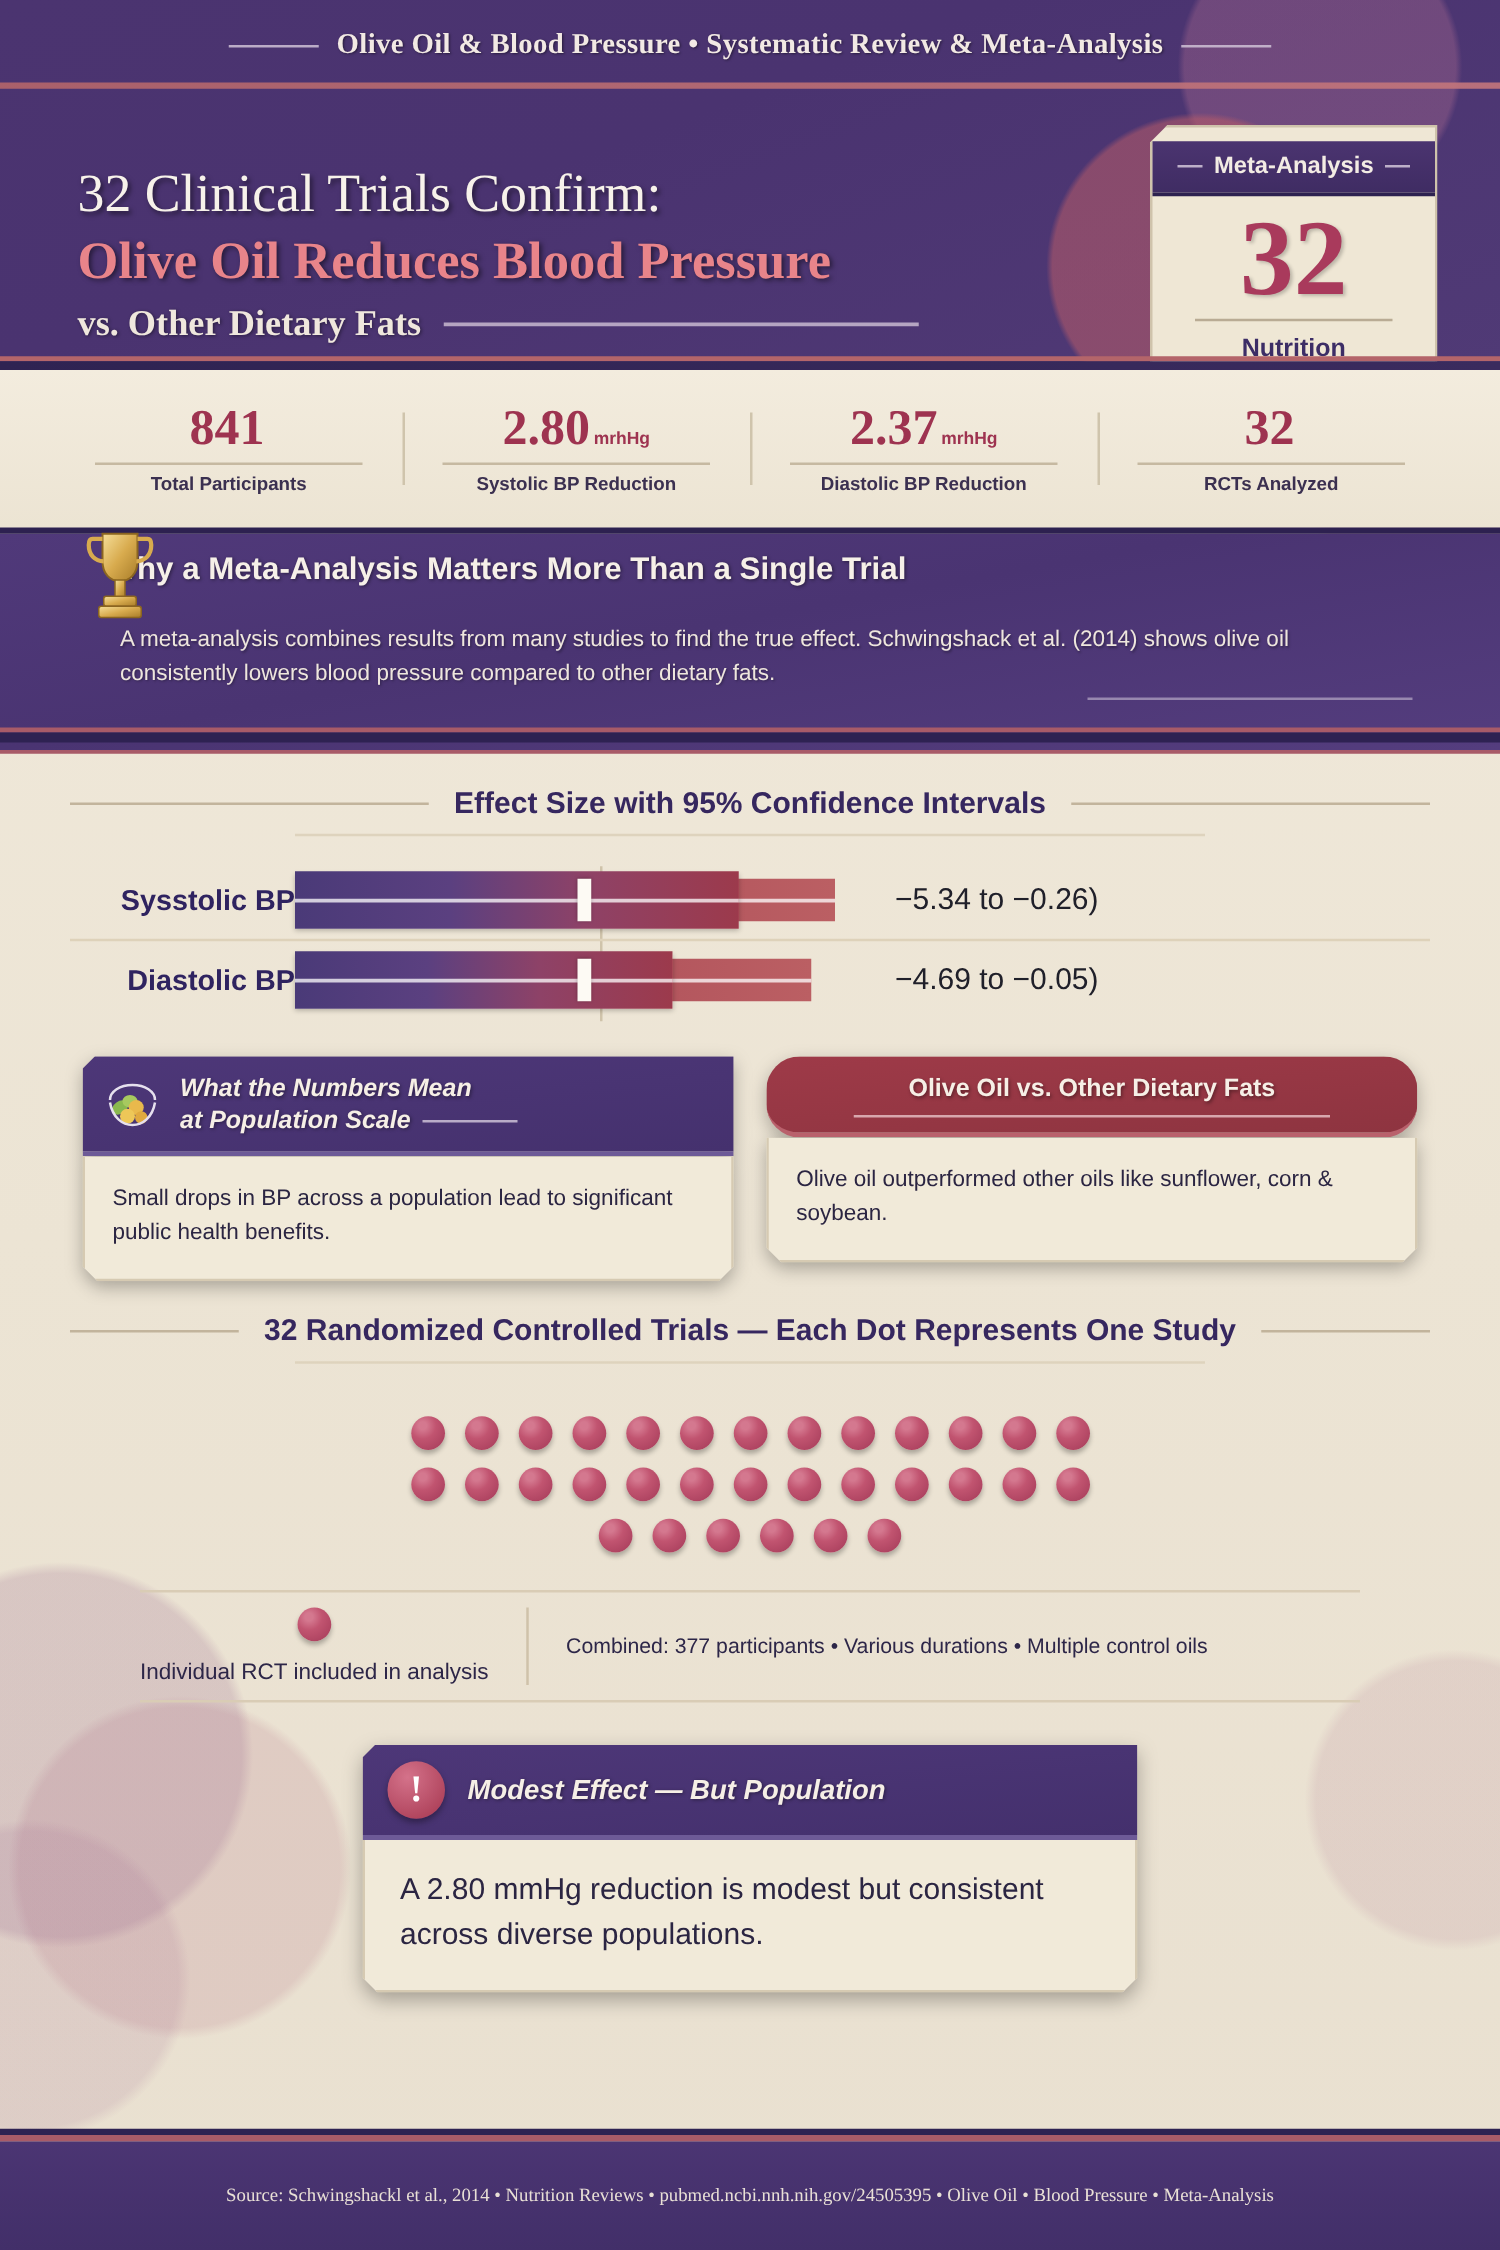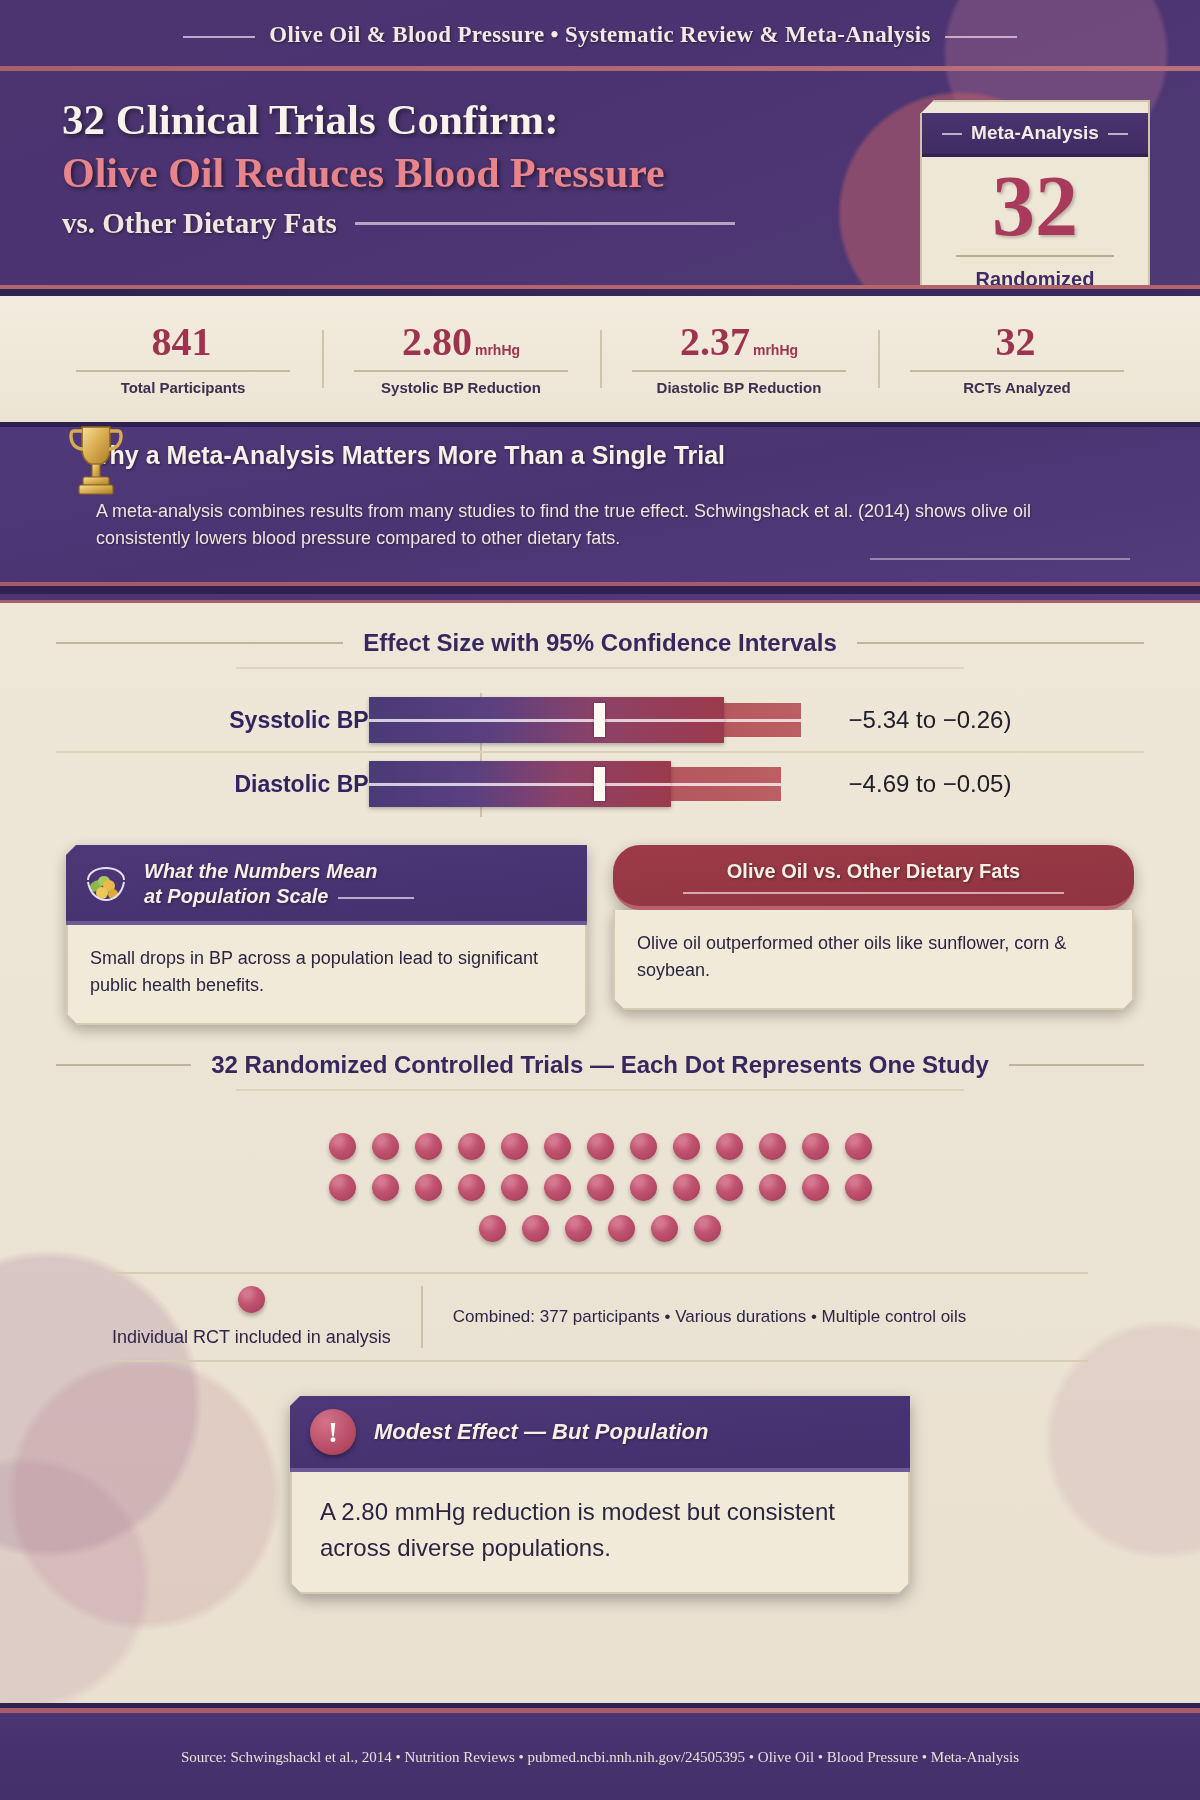--- a/index.html
+++ b/index.html
@@ -34,22 +34,22 @@
     letter-spacing:.3px; text-shadow:1px 1px 2px rgba(0,0,0,.45); }
   .kicker .rule { display:inline-block; width:72px; height:2px; background:#cfc2d6;
     vertical-align:middle; margin:0 14px; opacity:.85; }
   .hdr-divider { position:absolute; top:66px; left:0; right:0; height:5px;
     background:linear-gradient(90deg,#b4656a,#c4767c); opacity:.9; }
   .hdr-divider2 { position:absolute; bottom:0; left:0; right:0; height:7px;
     background:linear-gradient(90deg,#2f2352,#3a2b5e); }
   .hdr-divider3 { position:absolute; bottom:7px; left:0; right:0; height:4px;
     background:#b4656a; }
   .titles { position:absolute; top:96px; left:62px; width:720px; }
-  .t1 { font-family:"Liberation Serif", serif; font-size:43px; font-weight:700; color:#f7f2ea;
-    text-shadow:2px 2px 4px rgba(0,0,0,.5); line-height:1.12; }
+  .t1 { font-family:"Liberation Serif", serif; font-size:43px; font-weight:400; color:#f7f2ea;
+    text-shadow:2px 2px 4px rgba(0,0,0,.5); line-height:1.12;margin-top:36px; }
   .t2 { font-family:"Liberation Serif", serif; font-size:42px; font-weight:700; color:#e8848a;
     text-shadow:2px 2px 4px rgba(0,0,0,.5); line-height:1.2; margin-top:4px; }
   .t3 { font-family:"Liberation Serif", serif; font-size:29px; font-weight:700; color:#efe7dd;
     text-shadow:1px 1px 3px rgba(0,0,0,.45); margin-top:8px; display:flex; align-items:center; gap:18px;}
   .t3 .rule { flex:1; height:3px; background:#cfc2d6; opacity:.8; max-width:380px;}
 
   
   .badge { position:absolute; top:100px; right:50px; width:230px; }
   .badge-shell { background:#efe7d5; border:2px solid #cfc3ab;
     box-shadow:0 6px 14px rgba(0,0,0,.38);
@@ -100,21 +100,21 @@
   
   .section { padding:0 56px; }
   .sec-title { display:flex; align-items:center; gap:20px; margin:26px 0 4px; }
   .sec-title .rule { flex:1; height:2px; background:#c2b49c; }
   .sec-title .txt { font-size:24px; font-weight:700; color:#36275f;
     font-family:"Liberation Sans", sans-serif; }
   .sec-underline { height:2px; background:#ded3bd; margin:10px 180px 20px; }
 
   
   .ci-rows { position:relative; }
-  .ci-row { display:flex; align-items:center; padding:8px 0; position:relative;justify-content:center; }
+  .ci-row { display:flex; align-items:center; padding:8px 0; position:relative; }
   .ci-row + .ci-row { border-top:2px solid #ded2ba; }
   .ci-label { width:180px; text-align:right; font-size:23px; font-weight:700; color:#2f2360; }
   .ci-track { position:relative; height:46px; flex:0 0 480px; }
   .ci-bar { position:absolute; top:0; bottom:0; left:0;
     background:linear-gradient(90deg,#4a3a78 0%,#5b4080 35%,#8e4267 65%,#9c3a4c 100%);
     box-shadow:0 2px 4px rgba(0,0,0,.25); }
   .ci-bar::after{ content:""; position:absolute; left:0; right:0; top:50%;
     height:3px; margin-top:-1px; background:rgba(255,255,255,.75); }
   .ci-tail { position:absolute; top:6px; bottom:6px;
     background:linear-gradient(90deg,#a14050,#bb5f63); }
@@ -201,21 +201,21 @@
     </div>
 
     <div class="badge">
       <div class="badge-shell">
         <div class="badge-top">
           <span class="rule"></span><span>Meta-Analysis</span><span class="rule"></span>
         </div>
         <div class="badge-num">32</div>
         <div class="badge-sep"></div>
         <div class="badge-sub">
-          <div>Randomized</div>
+          <div>Nutrition</div>
           <div>Controlled Trials</div>
         </div>
       </div>
     </div>
     <div class="hdr-divider3"></div>
     <div class="hdr-divider2"></div>
   </div>
 
   <div class="stats">
     <div class="stat">

